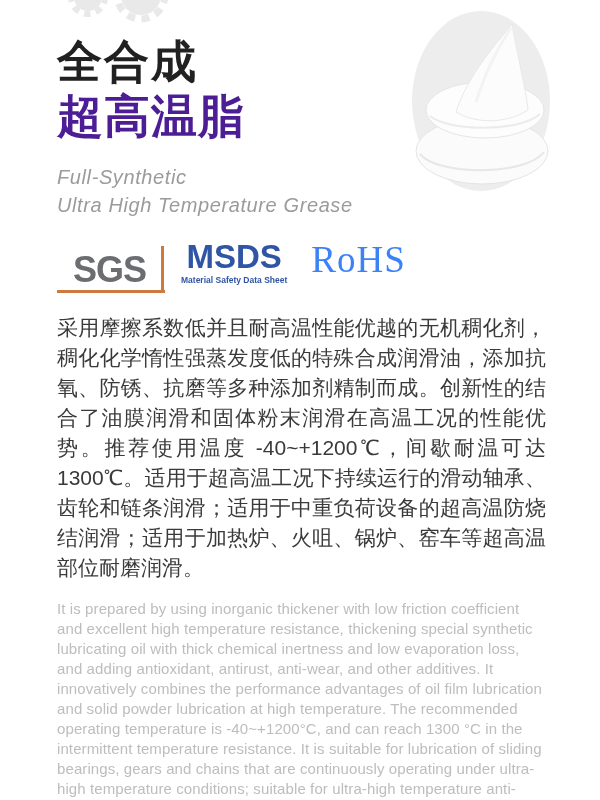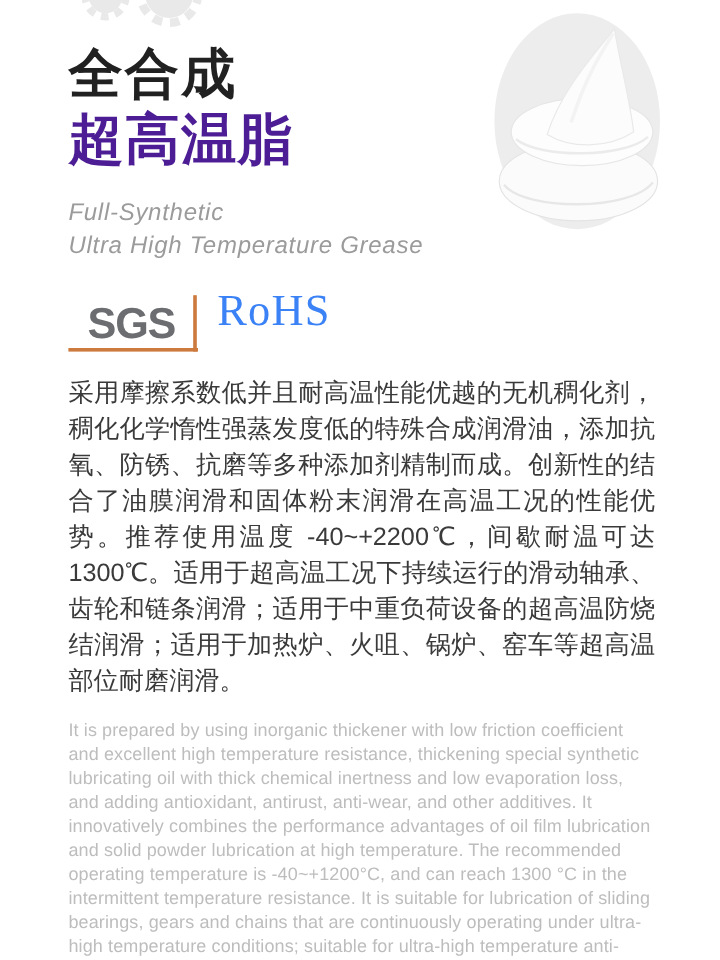--- a/index.html
+++ b/index.html
@@ -95,20 +95,24 @@
     <div>Full-Synthetic</div>
     <div>Ultra High Temperature Grease</div>
   </div>
 
   <div class="certs">
     <div class="sgs">
       <span class="sgs-text">SGS</span>
       <span class="sgs-h"></span>
       <span class="sgs-v"></span>
     </div>
+    <div class="msds">
+      <div class="msds-big">MSDS</div>
+      <div class="msds-small">Material Safety Data Sheet</div>
+    </div>
     <div class="rohs">RoHS</div>
   </div>
 
-  <p class="desc-cn">采用摩擦系数低并且耐高温性能优越的无机稠化剂，稠化化学惰性强蒸发度低的特殊合成润滑油，添加抗氧、防锈、抗磨等多种添加剂精制而成。创新性的结合了油膜润滑和固体粉末润滑在高温工况的性能优势。推荐使用温度 -40~+2200℃，间歇耐温可达 1300℃。适用于超高温工况下持续运行的滑动轴承、齿轮和链条润滑；适用于中重负荷设备的超高温防烧结润滑；适用于加热炉、火咀、锅炉、窑车等超高温部位耐磨润滑。</p>
+  <p class="desc-cn">采用摩擦系数低并且耐高温性能优越的无机稠化剂，稠化化学惰性强蒸发度低的特殊合成润滑油，添加抗氧、防锈、抗磨等多种添加剂精制而成。创新性的结合了油膜润滑和固体粉末润滑在高温工况的性能优势。推荐使用温度 -40~+1200℃，间歇耐温可达 1300℃。适用于超高温工况下持续运行的滑动轴承、齿轮和链条润滑；适用于中重负荷设备的超高温防烧结润滑；适用于加热炉、火咀、锅炉、窑车等超高温部位耐磨润滑。</p>
 
   <p class="desc-en">It is prepared by using inorganic thickener with low friction coefficient and excellent high temperature resistance, thickening special synthetic lubricating oil with thick chemical inertness and low evaporation loss, and adding antioxidant, antirust, anti-wear, and other additives. It innovatively combines the performance advantages of oil film lubrication and solid powder lubrication at high temperature. The recommended operating temperature is -40~+1200°C, and can reach 1300 °C in the intermittent temperature resistance. It is suitable for lubrication of sliding bearings, gears and chains that are continuously operating under ultra-high temperature conditions; suitable for ultra-high temperature anti-sintering lubrication of medium and heavy load equipment; suitable for wear-resistant lubrication of ultra-high temperature parts such as heating furnace, fire nozzle as well as boiler and kiln car.</p>
 
 </div>
 
 </body></html>

